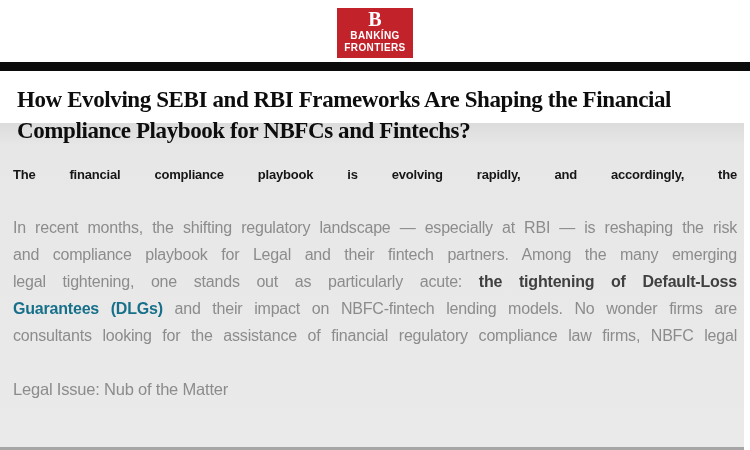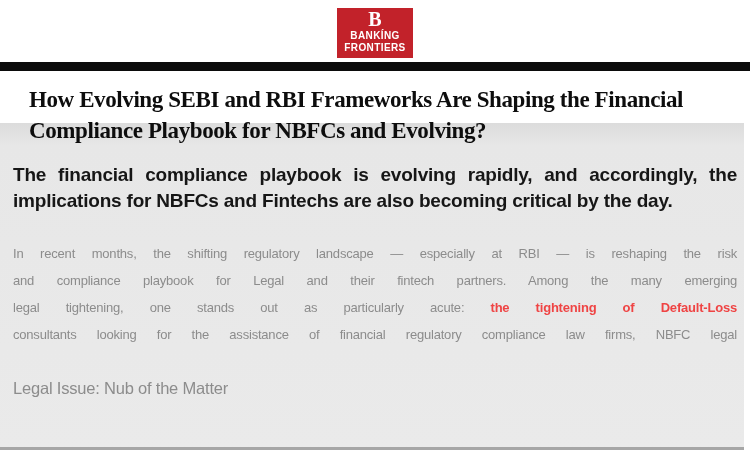--- a/index.html
+++ b/index.html
@@ -22,27 +22,27 @@
     font-family:"Liberation Serif",serif;font-weight:bold;
     font-size:20px;line-height:21px;margin-top:1px;
   }
   .logo-line{
     font-weight:bold;font-size:10px;line-height:12px;letter-spacing:.4px;
   }
   .black-bar{position:relative;height:9px;background:#0b0b0b;width:750px;}
   .content{position:relative;padding:13px 13px 0 13px;}
   .headline{
     font-family:"Liberation Serif",serif;font-weight:700;color:#0d0d0d;
-    font-size:23px;line-height:31px;letter-spacing:-0.4px;margin:0 0 16px 16px;
+    font-size:23px;line-height:31px;letter-spacing:-0.4px;margin:0 0 16px 4px;
   }
   .subheading{
-    font-weight:700;color:#161616;font-size:19px;line-height:26px;
+    font-weight:700;color:#161616;font-size:13px;line-height:26px;
     letter-spacing:-0.2px;margin:0 0 26px 0;
   }
-  .para{color:#8c8c8c;font-size:13px;line-height:27px;letter-spacing:-0.2px;margin:0;}
+  .para{color:#8c8c8c;font-size:16px;line-height:27px;letter-spacing:-0.2px;margin:0;}
   .justify{text-align:justify;text-align-last:justify;}
   .teal-bold{font-weight:700;}
   .section{color:#8c8c8c;font-size:16.5px;line-height:27px;letter-spacing:-0.2px;margin-top:27px;}
   .bottom-strip{position:absolute;left:0;top:447px;width:744px;height:3px;background:#a6a6a6;}
 </style>
 </head>
 <body>
 
 <div class="page">
 
@@ -55,32 +55,32 @@
   </header>
 
   <div class="black-bar"></div>
 
   <div class="bg-gray"></div>
 
   <main class="content">
 
     <h1 class="headline">
       <div>How Evolving SEBI and RBI Frameworks Are Shaping the Financial</div>
-      <div>Compliance Playbook for NBFCs and Evolving?</div>
+      <div>Compliance Playbook for NBFCs and Fintechs?</div>
     </h1>
 
     <h2 class="subheading">
       <div class="justify">The financial compliance playbook is evolving rapidly, and accordingly, the</div>
-      <div>implications for NBFCs and Fintechs are also becoming critical by the day.</div>
     </h2>
 
     <div class="para">
       <div class="justify"><span>In recent months, the shifting regulatory landscape — especially at RBI — is reshaping the risk</span></div>
       <div class="justify"><span>and compliance playbook for Legal and their fintech partners. Among the many emerging</span></div>
-      <div class="justify"><span>legal tightening, one stands out as particularly acute: </span><span class="teal-bold" style="color: #ef4444;">the tightening of Default-Loss</span></div>
+      <div class="justify"><span>legal tightening, one stands out as particularly acute: </span><span class="teal-bold" style="color: #404040;">the tightening of Default-Loss</span></div>
+      <div class="justify"><span class="teal-bold" style="color: rgb(23, 112, 138);">Guarantees (DLGs)</span><span> and their impact on NBFC-fintech lending models. No wonder firms are</span></div>
       <div class="justify"><span>consultants looking for the assistance of financial regulatory compliance law firms, NBFC legal</span></div>
     </div>
 
     <div class="section">
       <div>Legal Issue: Nub of the Matter</div>
 
     </div>
 
   </main>
 

